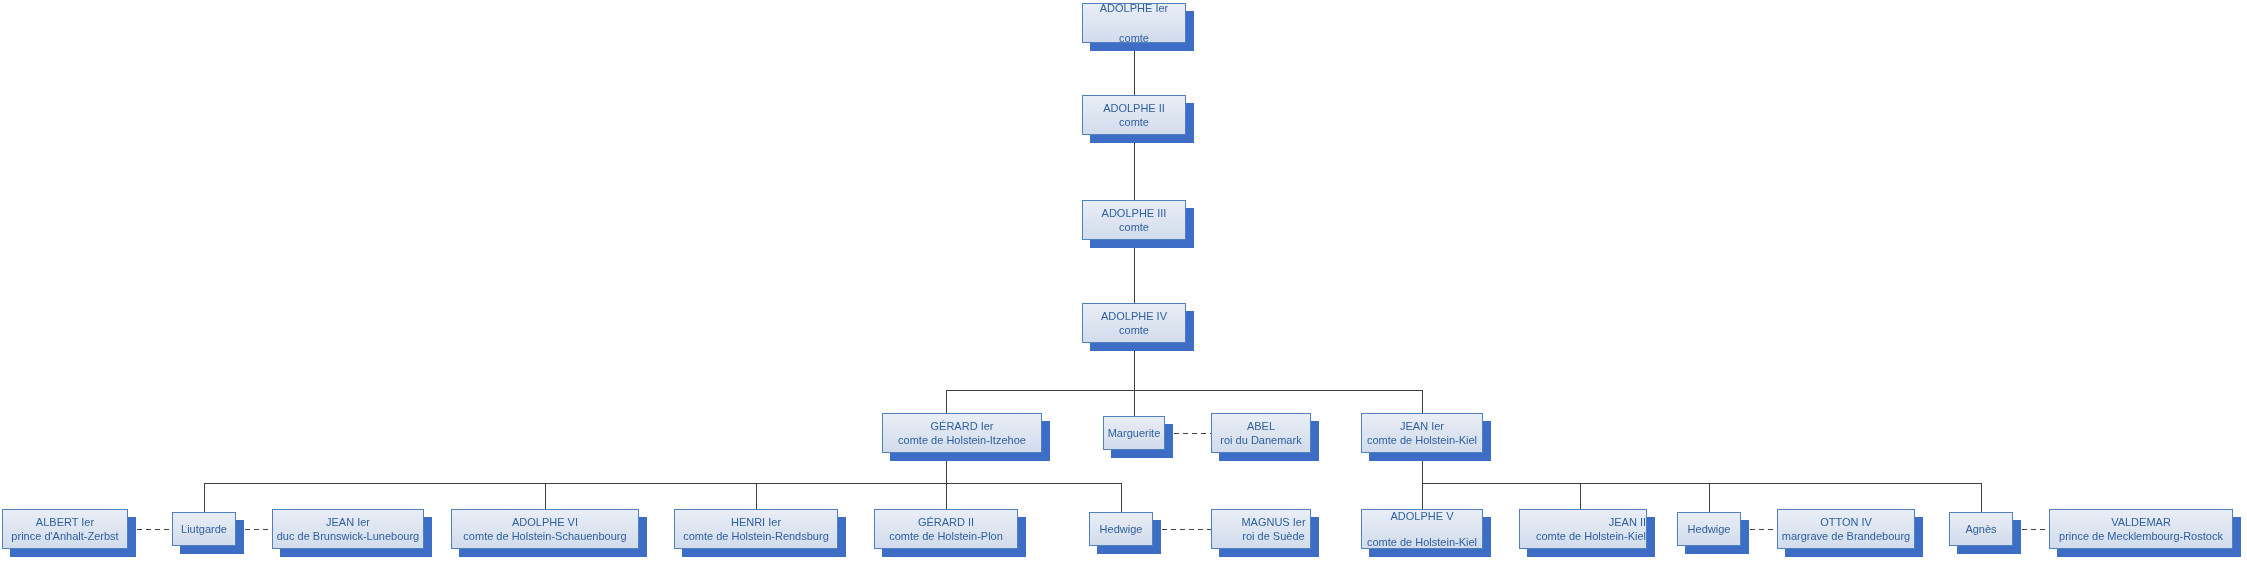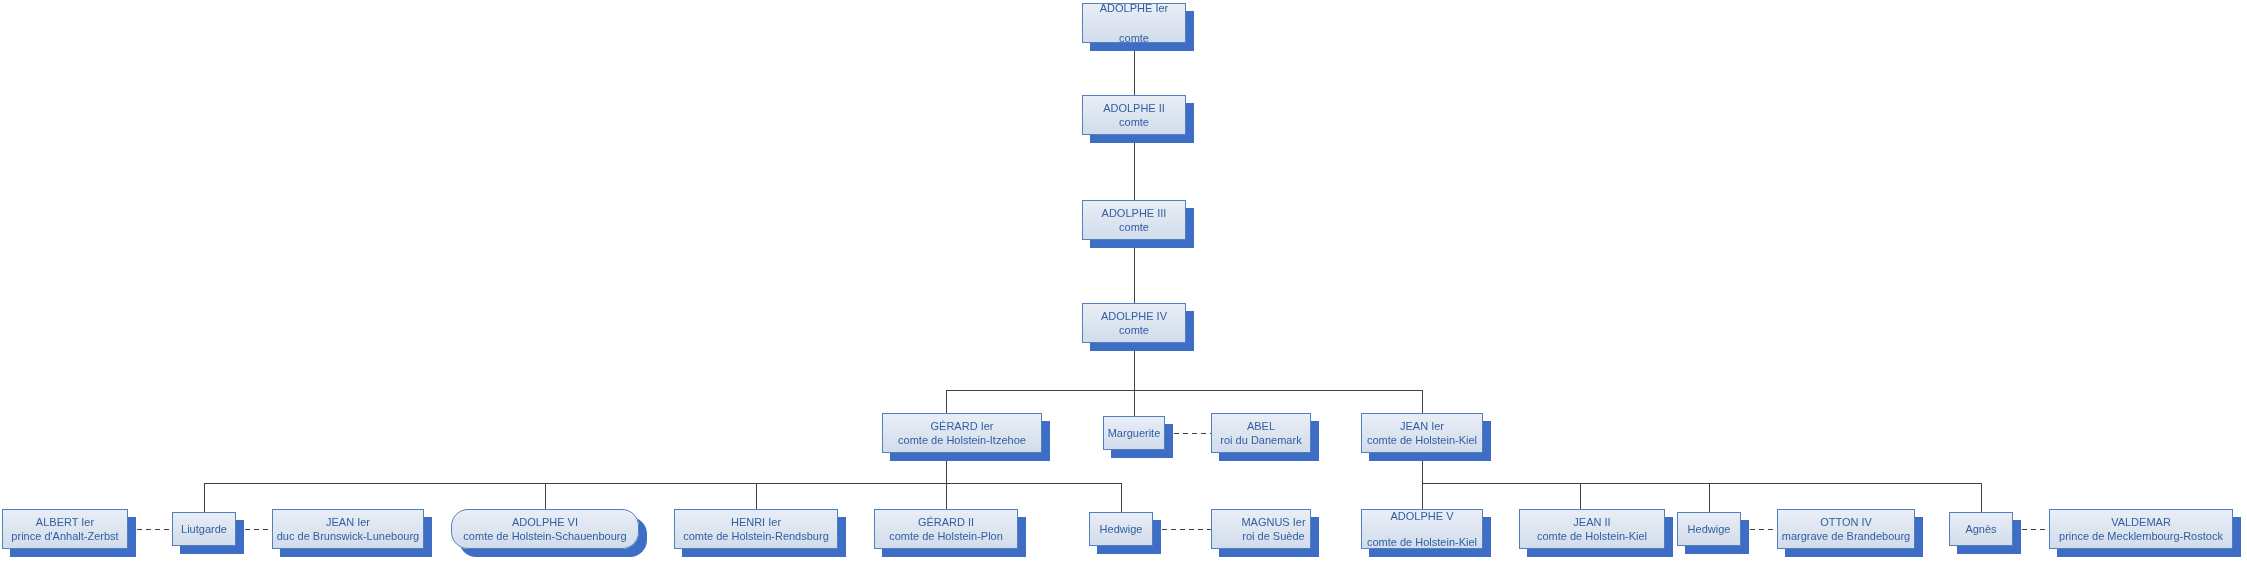--- a/index.html
+++ b/index.html
@@ -135,21 +135,21 @@
     <span class="nm">ALBERT Ier</span>
     <span class="tt">prince d'Anhalt-Zerbst</span>
   </div>
   <div class="node small" style="left:172px;top:512px;width:64px;">
     <span class="nm">Liutgarde</span>
   </div>
   <div class="node big" style="left:272px;top:509px;width:152px;">
     <span class="nm">JEAN Ier</span>
     <span class="tt">duc de Brunswick-Lunebourg</span>
   </div>
-  <div class="node big" style="left:451px;top:509px;width:188px;border-radius:17px;">
+  <div class="node big" style="left:451px;top:509px;width:188px;">
     <span class="nm">ADOLPHE VI</span>
     <span class="tt">comte de Holstein-Schauenbourg</span>
   </div>
   <div class="node big" style="left:674px;top:509px;width:164px;">
     <span class="nm">HENRI Ier</span>
     <span class="tt">comte de Holstein-Rendsburg</span>
   </div>
   <div class="node big" style="left:874px;top:509px;width:144px;">
     <span class="nm">GÉRARD II</span>
     <span class="tt">comte de Holstein-Plon</span>
@@ -158,21 +158,21 @@
     <span class="nm">Hedwige</span>
   </div>
   <div class="node big" style="left:1211px;top:509px;width:100px;padding-left:25px;">
     <span class="nm">MAGNUS Ier</span>
     <span class="tt">roi de Suède</span>
   </div>
   <div class="node big" style="left:1361px;top:509px;width:122px;gap:12px;">
     <span class="nm">ADOLPHE V</span>
     <span class="tt">comte de Holstein-Kiel</span>
   </div>
-  <div class="node big" style="left:1519px;top:509px;width:146px;">
+  <div class="node big" style="left:1519px;top:509px;width:128px;align-items:flex-end;">
     <span class="nm">JEAN II</span>
     <span class="tt">comte de Holstein-Kiel</span>
   </div>
   <div class="node small" style="left:1677px;top:512px;width:64px;">
     <span class="nm">Hedwige</span>
   </div>
   <div class="node big" style="left:1777px;top:509px;width:138px;">
     <span class="nm">OTTON IV</span>
     <span class="tt">margrave de Brandebourg</span>
   </div>

